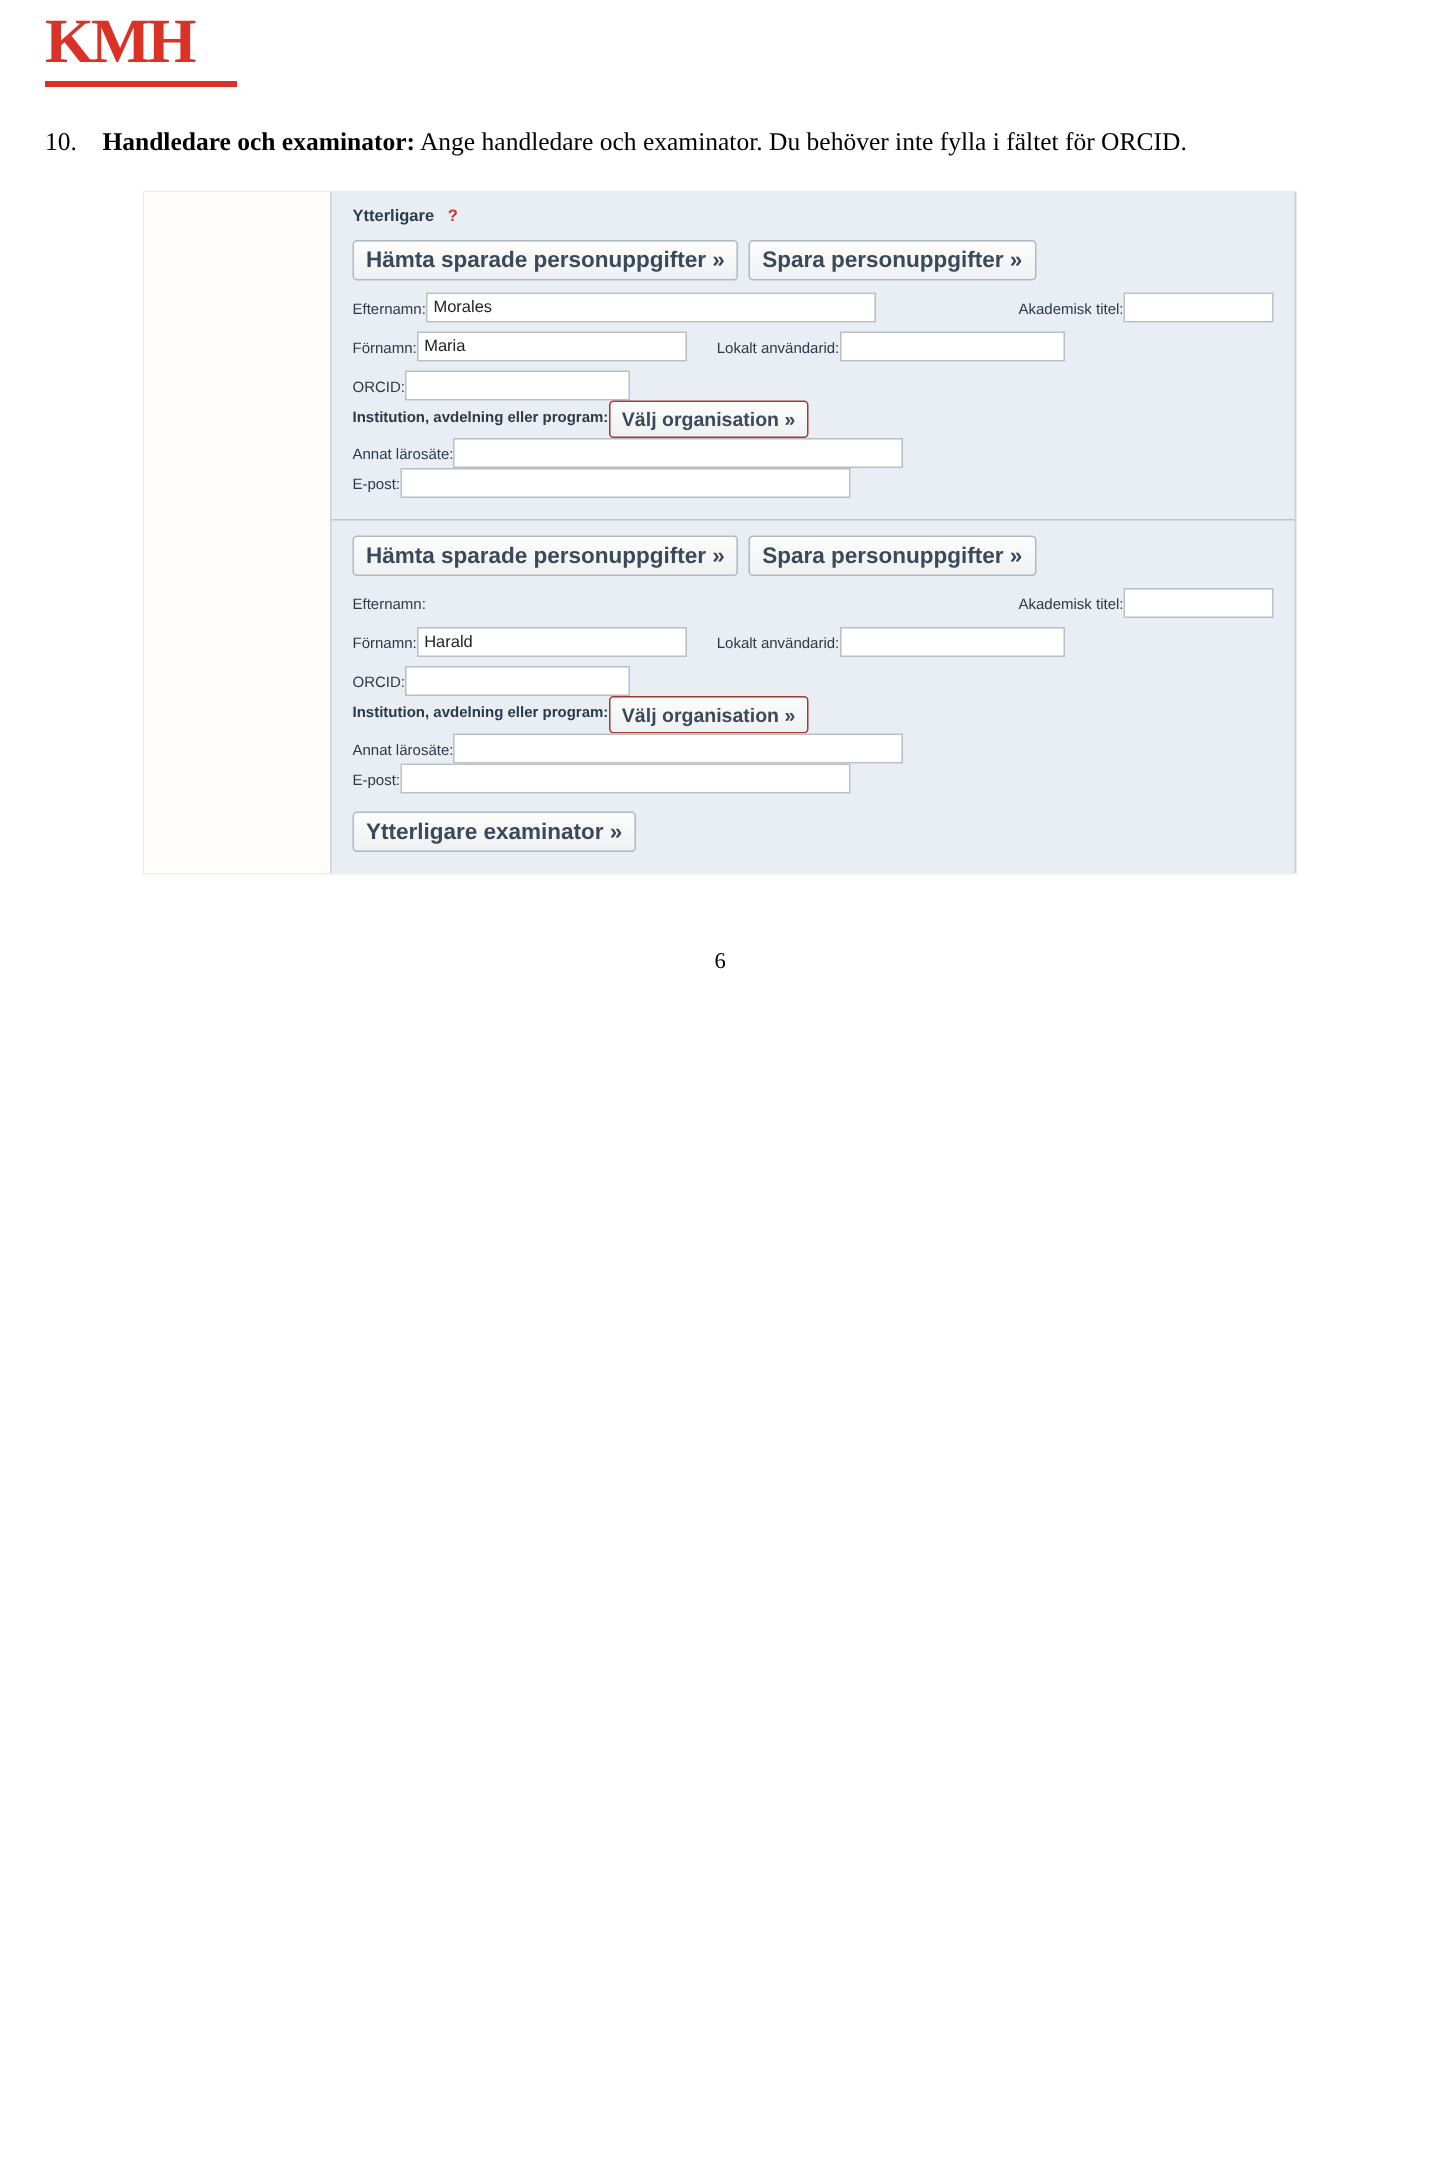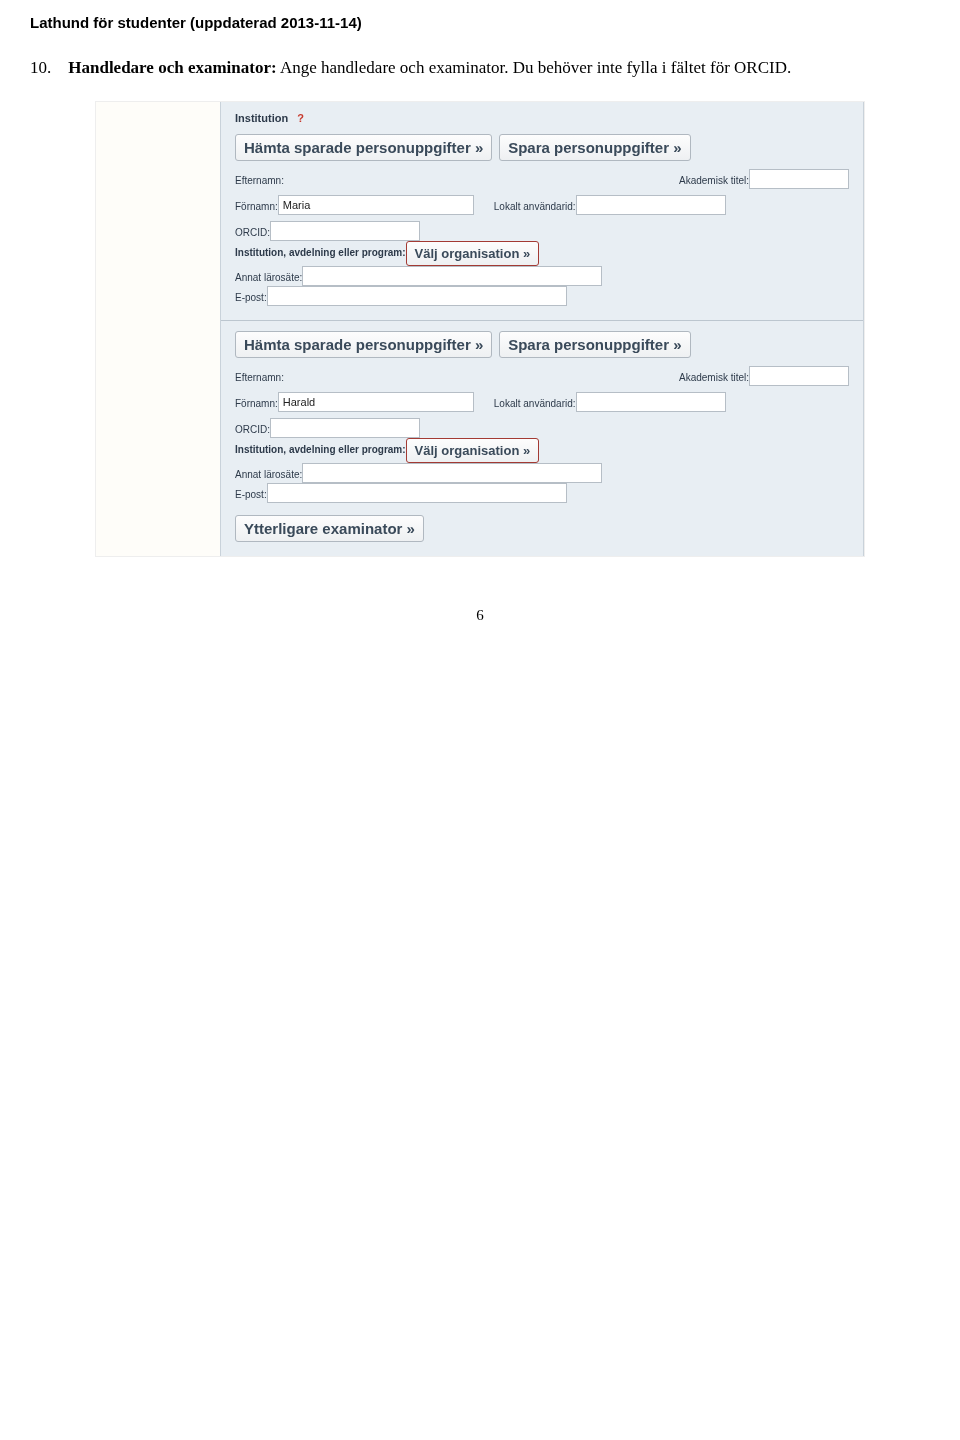--- a/index.html
+++ b/index.html
@@ -117,21 +117,21 @@
   }
   .text-input {
     border: 1px solid #b6bec6;
     background: #fff;
     height: 20px;
     padding: 2px 4px;
     font-size: 11px;
     color: #222;
   }
   .w-xl { width: 300px; }
-  .w-l  { width: 196px; }
+  .w-l  { width: 180px; }
   .w-m  { width: 150px; }
   .w-s  { width: 100px; }
   .org-btn {
     display: inline-block;
     background: linear-gradient(#fdfdfd,#eef0f2);
     border: 1px solid #a33a33;
     border-radius: 3px;
     padding: 4px 8px;
     font-size: 13px;
     color: #3a4a5a;
@@ -143,46 +143,50 @@
     text-align: center;
     font-family: 'Times New Roman', Times, serif;
     font-size: 15px;
     margin-top: 50px;
   }
 </style>
 </head>
 <body>
 
 <div class="header-row">
-  <div class="header-text">Lathund för studenter (uppdaterad 2013-11-14)</div>
+  <div>
+    <div class="logo">KMH</div>
+    <div class="logo-line"></div>
+  </div>
 </div>
 
 <div class="intro">
   <span class="intro-num">10.</span>
   <span class="bold">Handledare och examinator:</span><span> Ange handledare och examinator. Du behöver inte fylla i fältet för ORCID.</span>
 </div>
 
 <div class="screenshot">
   <div class="inner-wrap">
     <div class="left-strip"></div>
     <div class="form-area">
 
       <div class="section">
         <div class="section-title">
-          <span>Institution</span>
+          <span>Ytterligare</span>
           <span class="help-q">?</span>
         </div>
         <div class="btn-row">
           <span class="btn">Hämta sparade personuppgifter »</span>
           <span class="btn">Spara personuppgifter »</span>
         </div>
 
         <div class="field-row">
           <div class="field">
             <span class="label">Efternamn:</span>
+            <input class="text-input w-xl" value="Morales" style="">
           </div>
           <div style="flex:1"></div>
           <div class="field">
             <span class="label">Akademisk titel:</span>
             <input class="text-input w-s" value="" style="">
           </div>
         </div>
 
         <div class="field-row">
           <div class="field">

